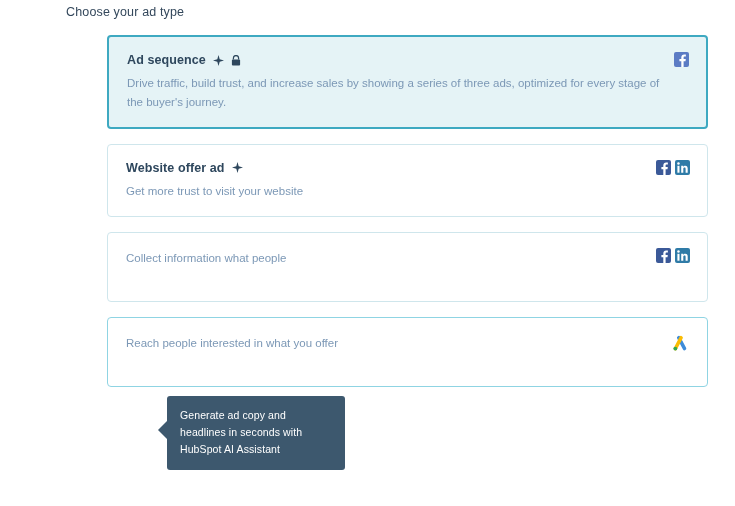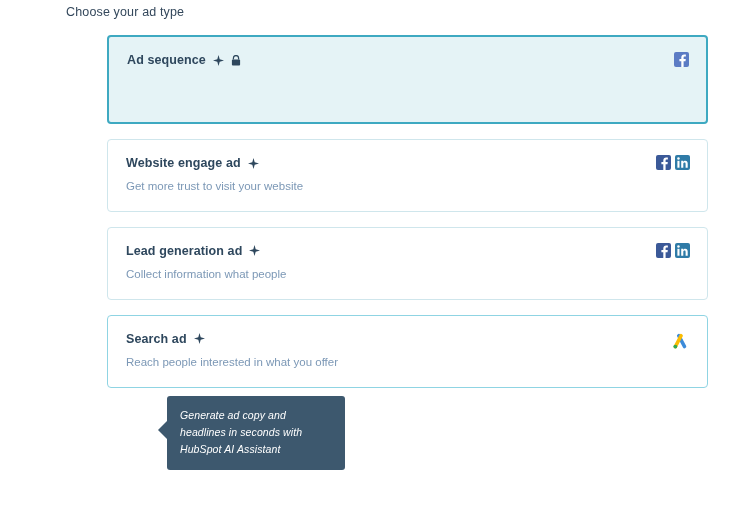--- a/index.html
+++ b/index.html
@@ -123,21 +123,20 @@
   
   .tooltip {
     position: absolute;
     left: 167px;
     top: 396px;
     width: 178px;
     background: #3d586e;
     border-radius: 3px;
     padding: 11px 13px 12px 13px;
     z-index: 40;
-    font-style: italic;
   }
 
   .tooltip-text {
     font-size: 10.5px;
     line-height: 1.62;
     color: #ffffff;
     letter-spacing: 0.1px;
   }
 
   .tooltip-arrow {
@@ -167,31 +166,32 @@
               <path d="M6 0 L7.3 4.7 L12 6 L7.3 7.3 L6 12 L4.7 7.3 L0 6 L4.7 4.7 Z" fill="#2e475d"></path>
             </svg>
           </span>
           <span class="lock-icon">
             <svg width="10" height="11" viewBox="0 0 10 11" xmlns="http://www.w3.org/2000/svg">
               <path d="M2.4 4.6 V3.1 a2.6 2.6 0 0 1 5.2 0 V4.6" fill="none" stroke="#2e475d" stroke-width="1.25"></path>
               <rect x="0.9" y="4.5" width="8.2" height="6" rx="1" fill="#2e475d"></rect>
             </svg>
           </span>
         </div>
+        <div class="card-desc">Drive traffic, build trust, and increase sales by showing a series of three ads, optimized for every stage of the buyer's journey.</div>
         <div class="platform-icons">
           <span class="pill-icon fb-muted">
             <svg width="15" height="15" viewBox="0 0 15 15" xmlns="http://www.w3.org/2000/svg">
               <path d="M9.6 15 V9.2 h1.9 l0.3-2.2 H9.6 V5.6 c0-0.64 0.18-1.07 1.1-1.07 h1.17 V2.56 C11.67 2.53 10.97 2.47 10.16 2.47 c-1.7 0-2.86 1.03-2.86 2.93 V7 H5.4 l0 2.2 h1.9 V15 Z" fill="#ffffff"></path>
             </svg>
           </span>
         </div>
       </div>
       <div class="ad-card">
         <div class="card-head">
-          <div class="card-title">Website engage ad</div>
+          <div class="card-title">Website offer ad</div>
           <span class="sparkle-icon">
             <svg width="11" height="11" viewBox="0 0 12 12" xmlns="http://www.w3.org/2000/svg">
               <path d="M6 0 L7.3 4.7 L12 6 L7.3 7.3 L6 12 L4.7 7.3 L0 6 L4.7 4.7 Z" fill="#2e475d"></path>
             </svg>
           </span>
         </div>
         <div class="card-desc">Get more trust to visit your website</div>
         <div class="platform-icons">
           <span class="pill-icon fb">
             <svg width="15" height="15" viewBox="0 0 15 15" xmlns="http://www.w3.org/2000/svg">
@@ -201,53 +201,37 @@
           <span class="pill-icon li">
             <svg width="15" height="15" viewBox="0 0 15 15" xmlns="http://www.w3.org/2000/svg">
               <rect x="2.4" y="5.8" width="2.1" height="6.9" fill="#ffffff"></rect>
               <circle cx="3.45" cy="3.5" r="1.25" fill="#ffffff"></circle>
               <path d="M6.2 5.8 h2 v0.95 c0.4-0.7 1.15-1.12 2.1-1.12 1.6 0 2.4 1 2.4 2.9 v4.17 h-2.1 V8.9 c0-0.95-0.35-1.45-1.1-1.45 -0.8 0-1.2 0.54-1.2 1.45 v3.8 H6.2 Z" fill="#ffffff"></path>
             </svg>
           </span>
         </div>
       </div>
       <div class="ad-card">
-        <div class="card-head">
-          <div class="card-title">Lead generation ad</div>
-          <span class="sparkle-icon">
-            <svg width="11" height="11" viewBox="0 0 12 12" xmlns="http://www.w3.org/2000/svg">
-              <path d="M6 0 L7.3 4.7 L12 6 L7.3 7.3 L6 12 L4.7 7.3 L0 6 L4.7 4.7 Z" fill="#2e475d"></path>
-            </svg>
-          </span>
-        </div>
         <div class="card-desc">Collect information what people</div>
         <div class="platform-icons">
           <span class="pill-icon fb">
             <svg width="15" height="15" viewBox="0 0 15 15" xmlns="http://www.w3.org/2000/svg">
               <path d="M9.6 15 V9.2 h1.9 l0.3-2.2 H9.6 V5.6 c0-0.64 0.18-1.07 1.1-1.07 h1.17 V2.56 C11.67 2.53 10.97 2.47 10.16 2.47 c-1.7 0-2.86 1.03-2.86 2.93 V7 H5.4 l0 2.2 h1.9 V15 Z" fill="#ffffff"></path>
             </svg>
           </span>
           <span class="pill-icon li">
             <svg width="15" height="15" viewBox="0 0 15 15" xmlns="http://www.w3.org/2000/svg">
               <rect x="2.4" y="5.8" width="2.1" height="6.9" fill="#ffffff"></rect>
               <circle cx="3.45" cy="3.5" r="1.25" fill="#ffffff"></circle>
               <path d="M6.2 5.8 h2 v0.95 c0.4-0.7 1.15-1.12 2.1-1.12 1.6 0 2.4 1 2.4 2.9 v4.17 h-2.1 V8.9 c0-0.95-0.35-1.45-1.1-1.45 -0.8 0-1.2 0.54-1.2 1.45 v3.8 H6.2 Z" fill="#ffffff"></path>
             </svg>
           </span>
         </div>
       </div>
       <div class="ad-card hovered">
-        <div class="card-head">
-          <div class="card-title">Search ad</div>
-          <span class="sparkle-icon">
-            <svg width="11" height="11" viewBox="0 0 12 12" xmlns="http://www.w3.org/2000/svg">
-              <path d="M6 0 L7.3 4.7 L12 6 L7.3 7.3 L6 12 L4.7 7.3 L0 6 L4.7 4.7 Z" fill="#2e475d"></path>
-            </svg>
-          </span>
-        </div>
         <div class="card-desc">Reach people interested in what you offer</div>
         <div class="platform-icons">
           <span class="gads-icon">
             <svg width="20" height="20" viewBox="0 0 24 24" xmlns="http://www.w3.org/2000/svg">
               <path d="M12.3 4.6 L19.3 17.7 a2.1 2.1 0 0 1-3.7 2 L8.6 6.6 a2.1 2.1 0 0 1 3.7-2 Z" fill="#3c8bd9"></path>
               <path d="M11.5 4.6 L4.6 17.7 a2.1 2.1 0 0 0 3.7 2 L15.2 6.6 a2.1 2.1 0 0 0-3.7-2 Z" fill="#fabc04"></path>
               <circle cx="6.4" cy="18.7" r="2.35" fill="#34a852"></circle>
             </svg>
           </span>
         </div>

